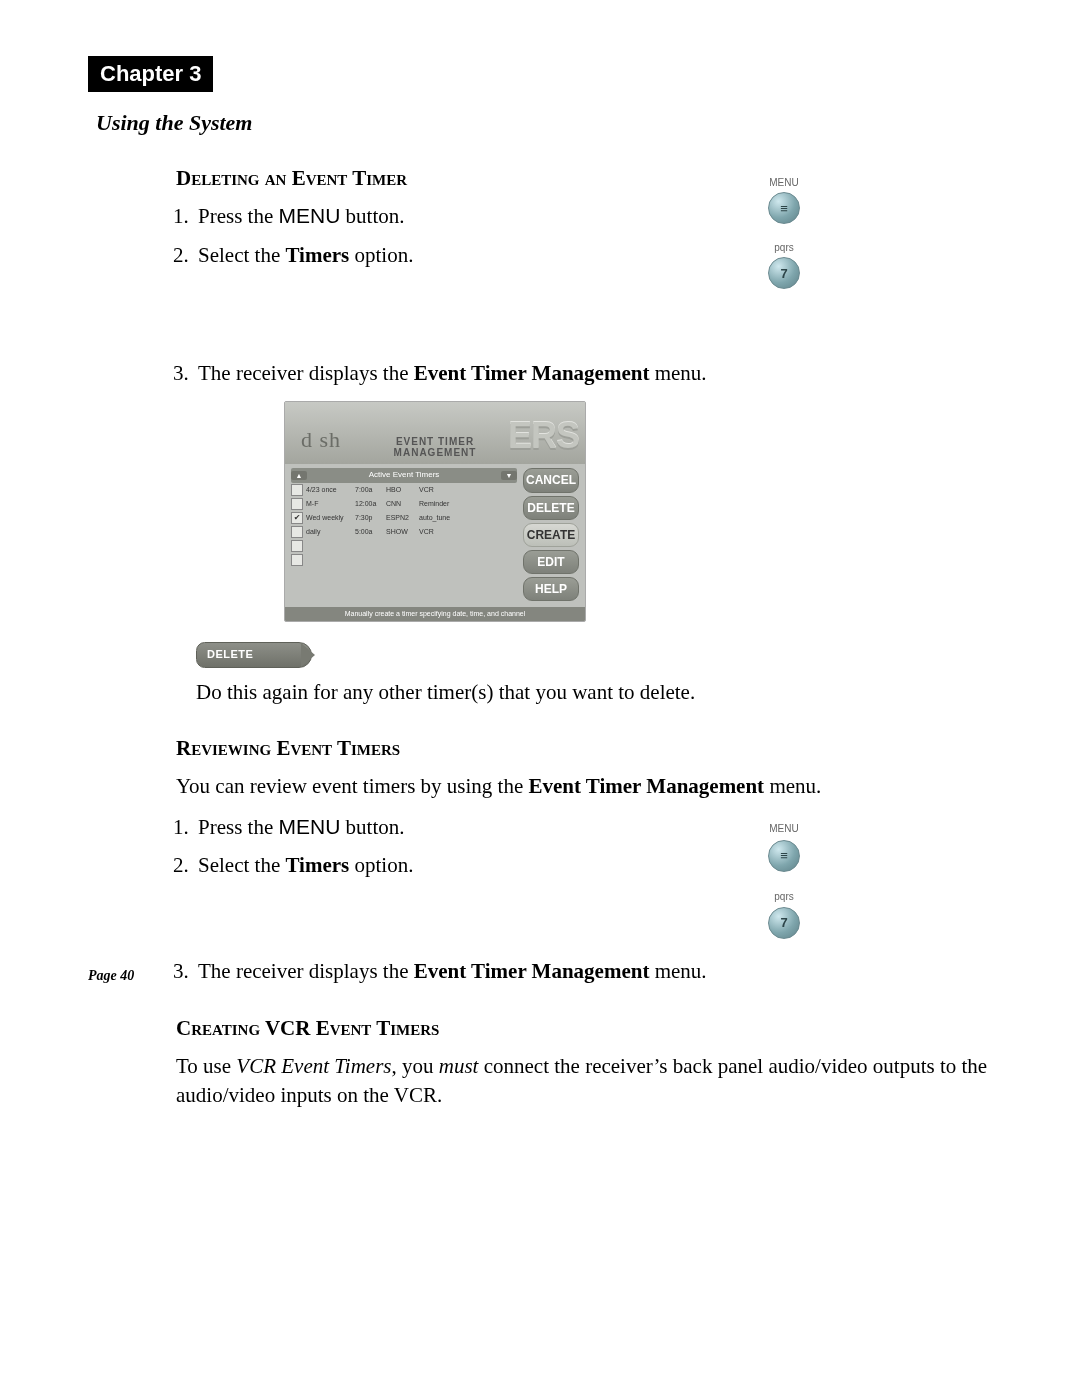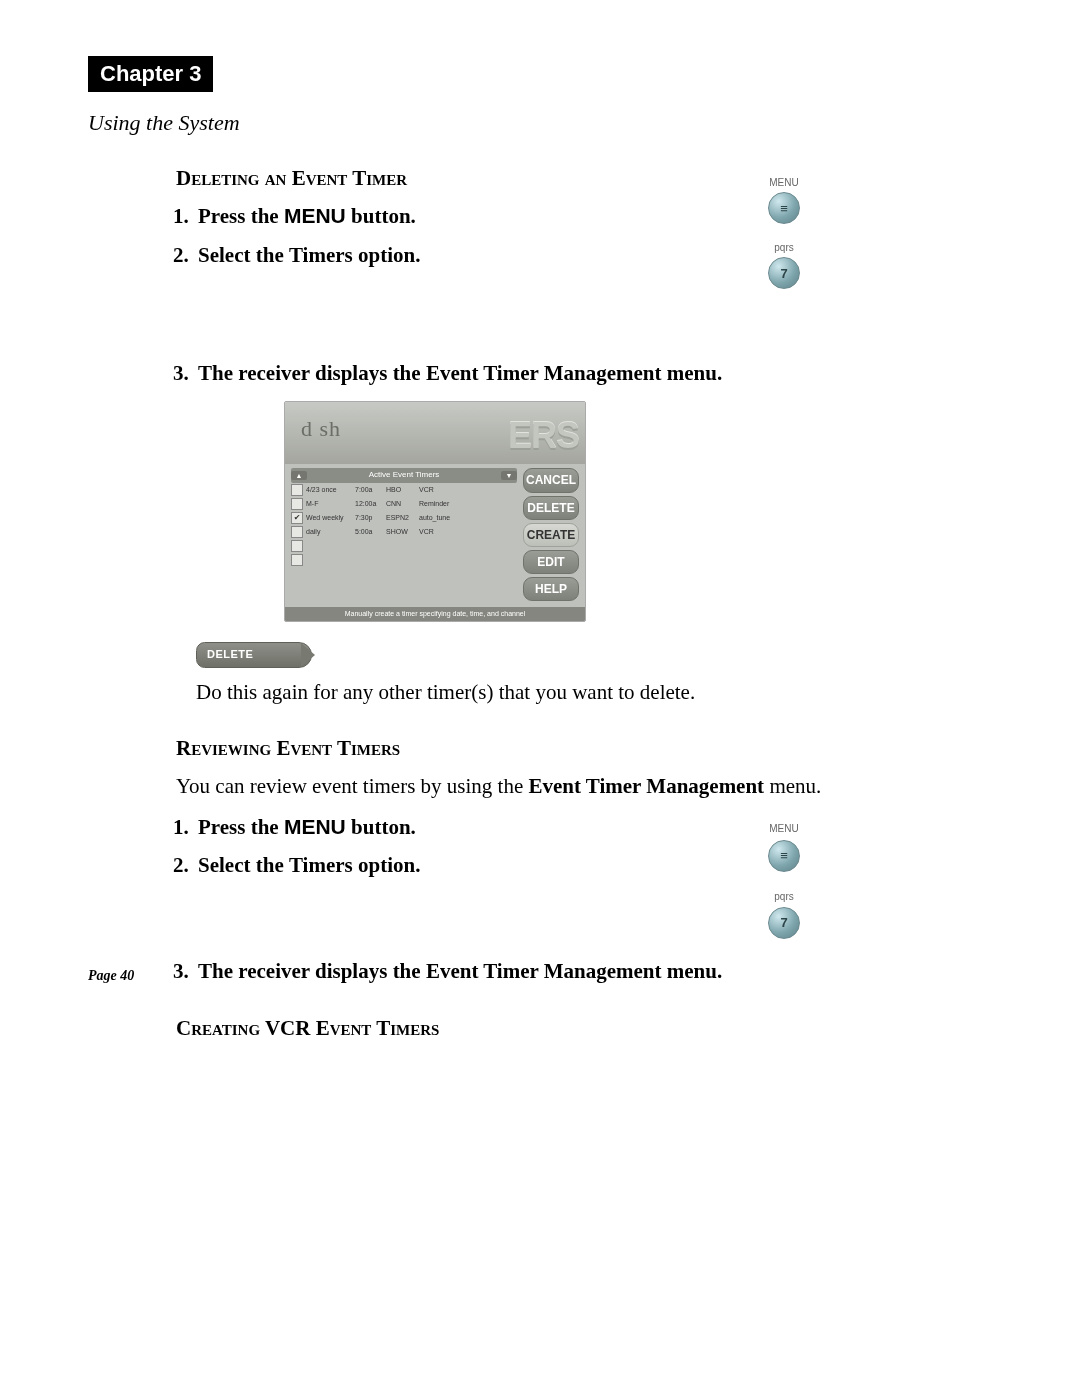--- a/index.html
+++ b/index.html
@@ -20,42 +20,42 @@
     background: #000;
     color: #fff;
     font-family: Arial, Helvetica, sans-serif;
     font-weight: bold;
     font-size: 22px;
     padding: 5px 12px;
     display: inline-block;
   }
   .subtitle {
     font-style: italic;
-    font-weight: normal;
+    font-weight: bold;
     font-size: 22px;
     margin-top: 18px;
+    margin-left: 8px;
   }
   .content-col {
     margin-left: 88px;
     margin-top: 28px;
     font-size: 21px;
     line-height: 1.35;
   }
   .section-head {
     font-weight: bold;
     font-variant: small-caps;
     font-size: 21px;
     margin-top: 28px;
     margin-bottom: 10px;
   }
   .section-head.first { margin-top: 0; }
   ol.steps {
     margin: 0 0 0 18px;
     padding: 0;
-    font-weight: bold;
   }
   ol.steps > li {
     padding-left: 4px;
     margin-bottom: 10px;
   }
   .tall-gap { margin-bottom: 54px; }
   .right-icons {
     position: absolute;
     right: 280px;
     display: flex;
@@ -87,21 +87,21 @@
     border-radius: 2px;
     overflow: hidden;
     box-shadow: inset 0 0 0 1px #d9dad7;
     font-family: Arial, Helvetica, sans-serif;
   }
   .ss-banner {
     height: 62px;
     background: linear-gradient(180deg,#c7c9c4 0%, #a3a59e 100%);
     position: relative;
     display: flex;
-    align-items: center;
+    align-items: flex-end;
     justify-content: flex-start;
   }
   .dish-logo {
     font-family: "Times New Roman", serif;
     font-size: 22px;
     color: #6b6d67;
     padding: 0 0 10px 16px;
     letter-spacing: 1px;
   }
   .ss-title {
@@ -252,20 +252,24 @@
         <span>The receiver displays the </span><b>Event Timer Management</b><span> menu.</span>
       </li>
     </ol>
 
     <div class="screenshot">
       <div class="ss-banner">
         <div class="dish-logo">
           <span>d sh</span>
         </div>
         <div class="timers-word">ERS</div>
+        <div class="ss-title">
+          <span>EVENT TIMER</span><br>
+          <span>MANAGEMENT</span>
+        </div>
       </div>
       <div class="ss-body">
         <div class="ss-table">
           <div class="ss-table-head">
             <div class="ss-arrow">▲</div>
             <span>Active Event Timers</span>
             <div class="ss-arrow">▼</div>
           </div>
           <div class="ss-row">
             <div class="ss-check"></div>
@@ -336,17 +340,20 @@
       </li>
       <li style="margin-bottom:78px;">
         <span>Select the </span><b>Timers</b><span> option.</span>
       </li>
       <li>
         <span>The receiver displays the </span><b>Event Timer Management</b><span> menu.</span>
       </li>
     </ol>
 
     <div class="section-head">Creating VCR Event Timers</div>
+    <div>
+      <span>To use </span><i>VCR Event Timers</i><span>, you </span><i>must</i><span> connect the receiver’s back panel audio/video outputs to the audio/video inputs on the VCR.</span>
+    </div>
 
   </div>
 
   <div class="page-num">Page 40</div>
 </div>
 
 </body></html>

